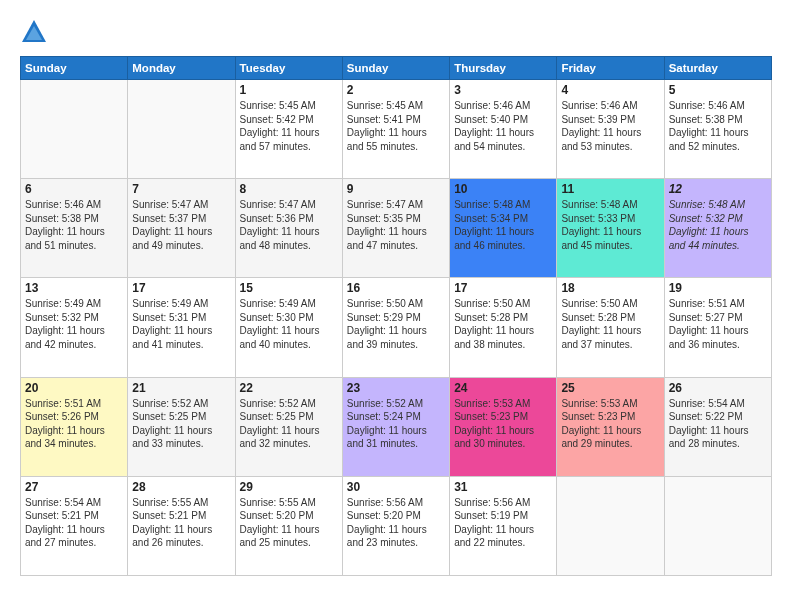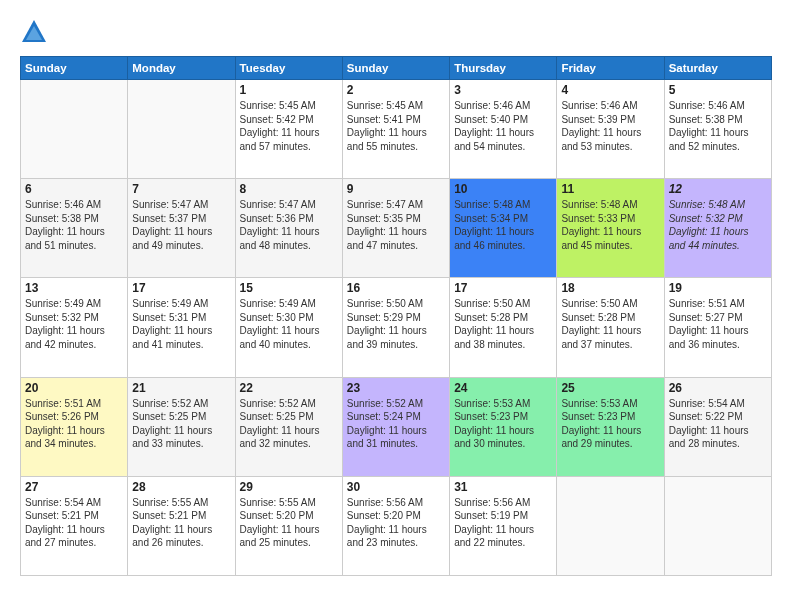--- a/index.html
+++ b/index.html
@@ -204,21 +204,21 @@
 Daylight: 11 hours
 and 47 minutes.</div>
           </td>
           <td style="background: #3b82f6;">
             <span class="day-number">10</span>
             <div class="day-info" style="white-space: pre-line;">Sunrise: 5:48 AM
 Sunset: 5:34 PM
 Daylight: 11 hours
 and 46 minutes.</div>
           </td>
-          <td style="background: #bef264;">
+          <td style="background: #5eead4;">
             <span class="day-number">11</span>
             <div class="day-info" style="white-space: pre-line;">Sunrise: 5:48 AM
 Sunset: 5:33 PM
 Daylight: 11 hours
 and 45 minutes.</div>
           </td>
           <td style="background: #c4b5fd; font-style: italic;">
             <span class="day-number">12</span>
             <div class="day-info" style="white-space: pre-line;">Sunrise: 5:48 AM
 Sunset: 5:32 PM
@@ -299,28 +299,28 @@
 Daylight: 11 hours
 and 32 minutes.</div>
           </td>
           <td style="background: #c4b5fd;">
             <span class="day-number">23</span>
             <div class="day-info" style="white-space: pre-line;">Sunrise: 5:52 AM
 Sunset: 5:24 PM
 Daylight: 11 hours
 and 31 minutes.</div>
           </td>
-          <td style="background: #86efac; margin-left: 12px;">
+          <td style="background: #ec4899; margin-left: 12px;">
             <span class="day-number">24</span>
             <div class="day-info" style="white-space: pre-line;">Sunrise: 5:53 AM
 Sunset: 5:23 PM
 Daylight: 11 hours
 and 30 minutes.</div>
           </td>
-          <td style="background: #86efac;">
+          <td style="background: #fca5a5;">
             <span class="day-number">25</span>
             <div class="day-info" style="white-space: pre-line;">Sunrise: 5:53 AM
 Sunset: 5:23 PM
 Daylight: 11 hours
 and 29 minutes.</div>
           </td>
           <td style="background: rgb(245, 245, 245);">
             <span class="day-number">26</span>
             <div class="day-info" style="white-space: pre-line;">Sunrise: 5:54 AM
 Sunset: 5:22 PM

